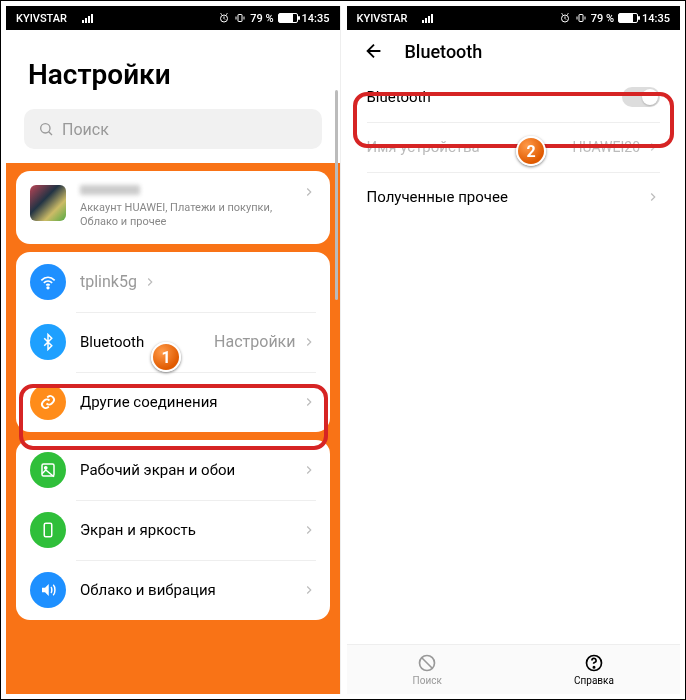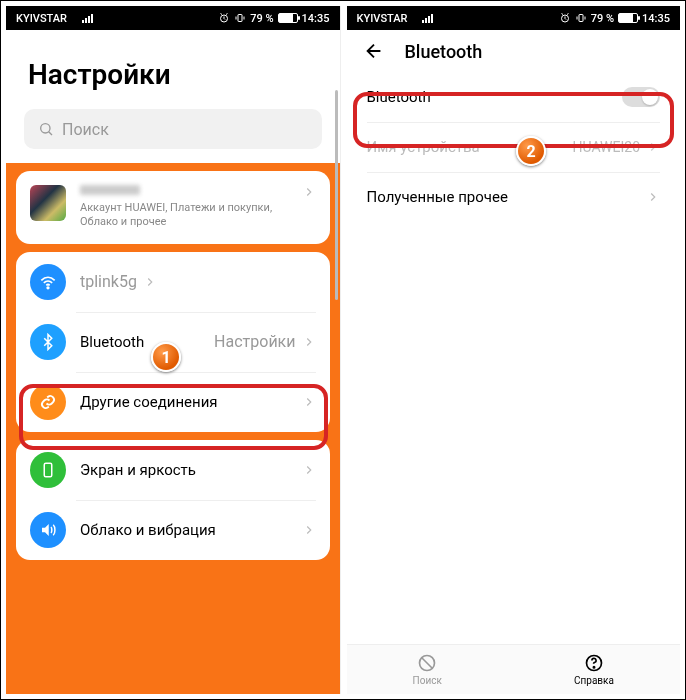--- a/index.html
+++ b/index.html
@@ -218,20 +218,33 @@
           <svg class="chev" width="14" height="14" viewBox="0 0 24 24" fill="none" stroke="currentColor" stroke-width="2">
               <path d="m9 6 6 6-6 6"></path>
             </svg>
         </div>
       </div>
 
       <div class="card">
         <div class="row">
           <div class="row-icon" style="background:#2fbf3a">
             <svg width="18" height="18" viewBox="0 0 24 24" fill="none" stroke="#fff" stroke-width="2">
+                <rect x="4" y="4" width="16" height="16" rx="2"></rect>
+                <circle cx="9" cy="9" r="1.5" fill="#fff"></circle>
+                <path d="m4 17 5-5 11 9"></path>
+              </svg>
+          </div>
+          <div class="row-label">Рабочий экран и обои</div>
+          <svg class="chev" width="14" height="14" viewBox="0 0 24 24" fill="none" stroke="currentColor" stroke-width="2">
+              <path d="m9 6 6 6-6 6"></path>
+            </svg>
+        </div>
+        <div class="row">
+          <div class="row-icon" style="background:#2fbf3a">
+            <svg width="18" height="18" viewBox="0 0 24 24" fill="none" stroke="#fff" stroke-width="2">
                 <rect x="7" y="3" width="10" height="18" rx="2"></rect>
               </svg>
           </div>
           <div class="row-label">Экран и яркость</div>
           <svg class="chev" width="14" height="14" viewBox="0 0 24 24" fill="none" stroke="currentColor" stroke-width="2">
               <path d="m9 6 6 6-6 6"></path>
             </svg>
         </div>
         <div class="row">
           <div class="row-icon" style="background:#1e90ff">

